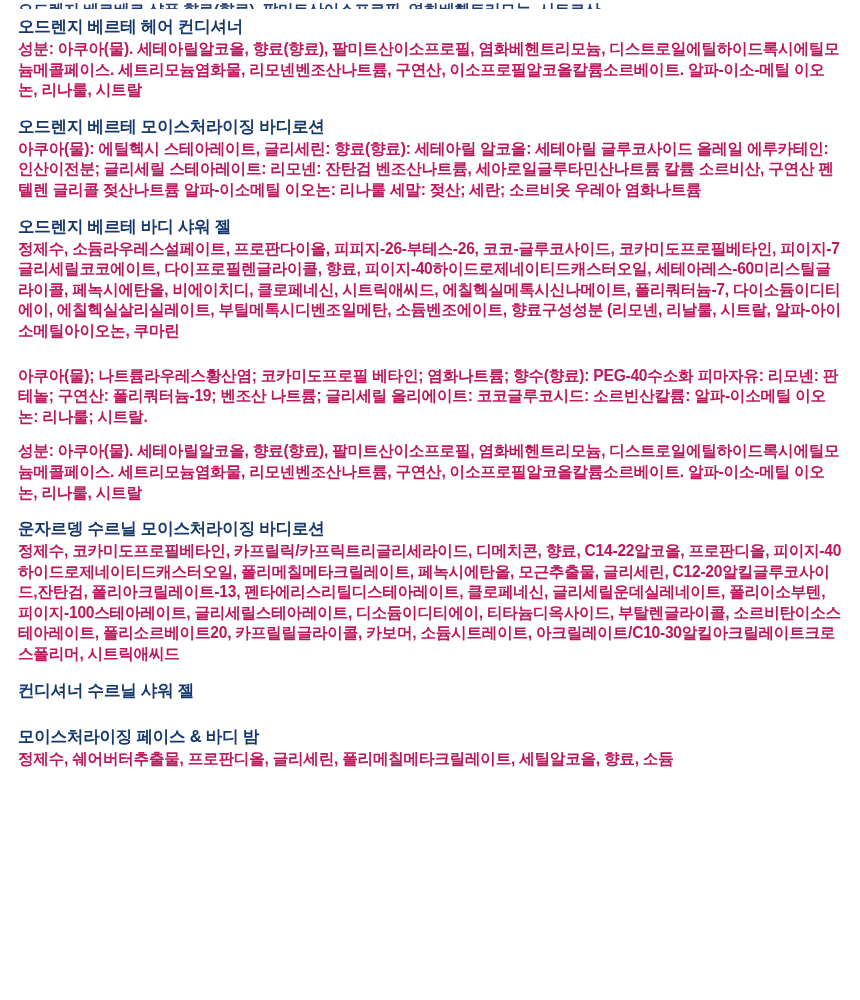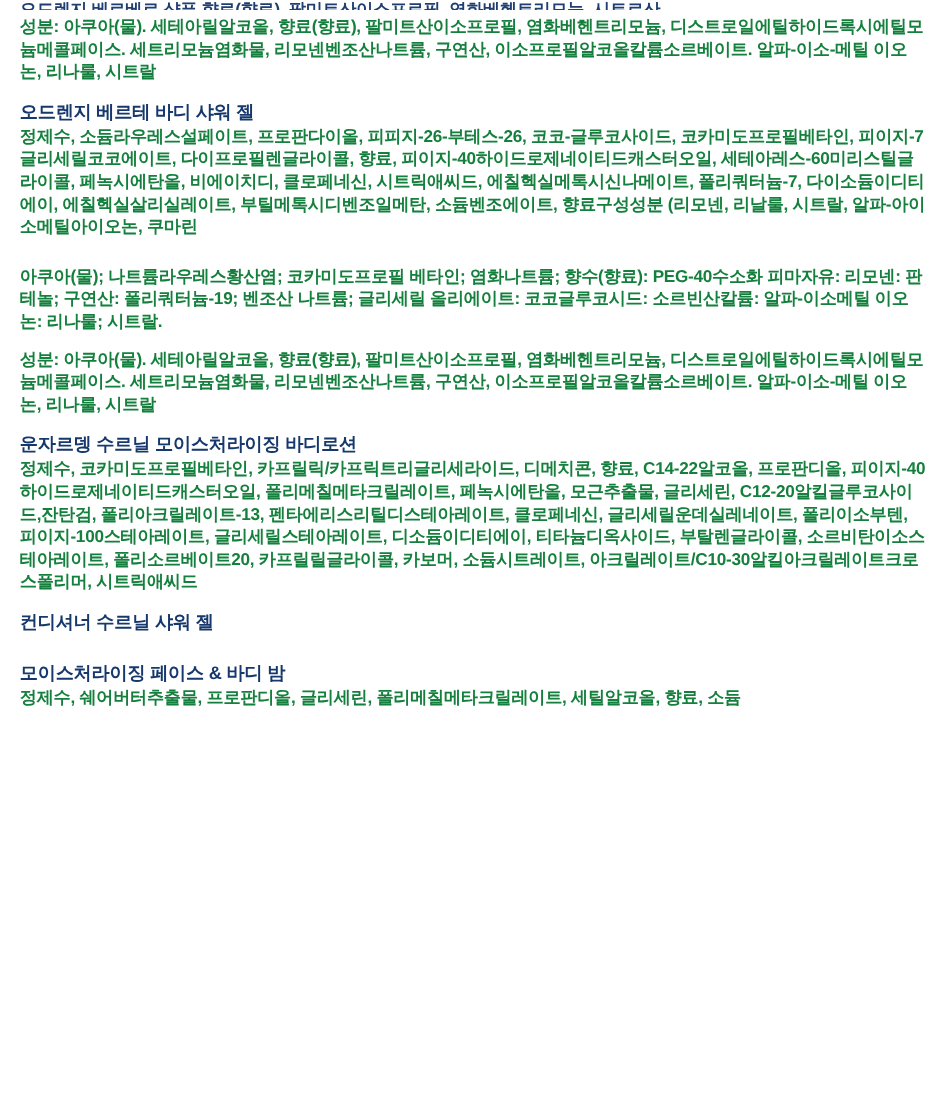--- a/index.html
+++ b/index.html
@@ -36,42 +36,47 @@
     font-size: 16.5px;
     font-weight: 700;
     color: #16386c;
     line-height: 22px;
     margin: 0 0 2px 0;
     letter-spacing: -0.2px;
   }
   .section-body {
     font-size: 15.6px;
     font-weight: 700;
-    color: #15803d;
+    color: #be185d;
     line-height: 20.6px;
     margin: 0;
     letter-spacing: -0.25px;
     word-break: break-all;
   }
   .spacer-top { height: 6px; }
   .gap-lg { height: 10px; }
 </style>
 </head>
 <body>
 
 <div class="page">
 
   <div class="clipped-line">오드렌지 베르베르 샴푸 향료(향료), 팔미트산이소프로필, 염화베헨트리모늄, 시트르산</div>
 
   <div class="spacer-top"></div>
 
   <div class="section">
+    <div class="section-title">오드렌지 베르테 헤어 컨디셔너</div>
     <div class="section-body">성분: 아쿠아(물). 세테아릴알코올, 향료(향료), 팔미트산이소프로필, 염화베헨트리모늄, 디스트로일에틸하이드록시에틸모늄메콜페이스. 세트리모늄염화물, 리모넨벤조산나트륨, 구연산, 이소프로필알코올칼륨소르베이트. 알파-이소-메틸 이오논, 리나룰, 시트랄</div>
   </div>
 
+  <div class="section">
+    <div class="section-title">오드렌지 베르테 모이스처라이징 바디로션</div>
+    <div class="section-body">아쿠아(물): 에틸헥시 스테아레이트, 글리세린: 향료(향료): 세테아릴 알코올: 세테아릴 글루코사이드 올레일 에루카테인: 인산이전분; 글리세릴 스테아레이트: 리모넨: 잔탄검 벤조산나트륨, 세아로일글루타민산나트륨 칼륨 소르비산, 구연산 펜텔렌 글리콜 젖산나트륨 알파-이소메틸 이오논: 리나룰 세말: 젖산; 세란; 소르비옷 우레아 염화나트륨</div>
+  </div>
 
   <div class="section">
     <div class="section-title">오드렌지 베르테 바디 샤워 젤</div>
     <div class="section-body">정제수, 소듐라우레스설페이트, 프로판다이올, 피피지-26-부테스-26, 코코-글루코사이드, 코카미도프로필베타인, 피이지-7글리세릴코코에이트, 다이프로필렌글라이콜, 향료, 피이지-40하이드로제네이티드캐스터오일, 세테아레스-60미리스틸글라이콜, 페녹시에탄올, 비에이치디, 클로페네신, 시트릭애씨드, 에칠헥실메톡시신나메이트, 폴리쿼터늄-7, 다이소듐이디티에이, 에칠헥실살리실레이트, 부틸메톡시디벤조일메탄, 소듐벤조에이트, 향료구성성분 (리모넨, 리날룰, 시트랄, 알파-아이소메틸아이오논, 쿠마린</div>
   </div>
 
   <div class="gap-lg"></div>
 
   <div class="section">
     <div class="section-body">아쿠아(물); 나트륨라우레스황산염; 코카미도프로필 베타인; 염화나트륨; 향수(향료): PEG-40수소화 피마자유: 리모넨: 판테놀; 구연산: 폴리쿼터늄-19; 벤조산 나트륨; 글리세릴 올리에이트: 코코글루코시드: 소르빈산칼륨: 알파-이소메틸 이오논: 리나룰; 시트랄.</div>

